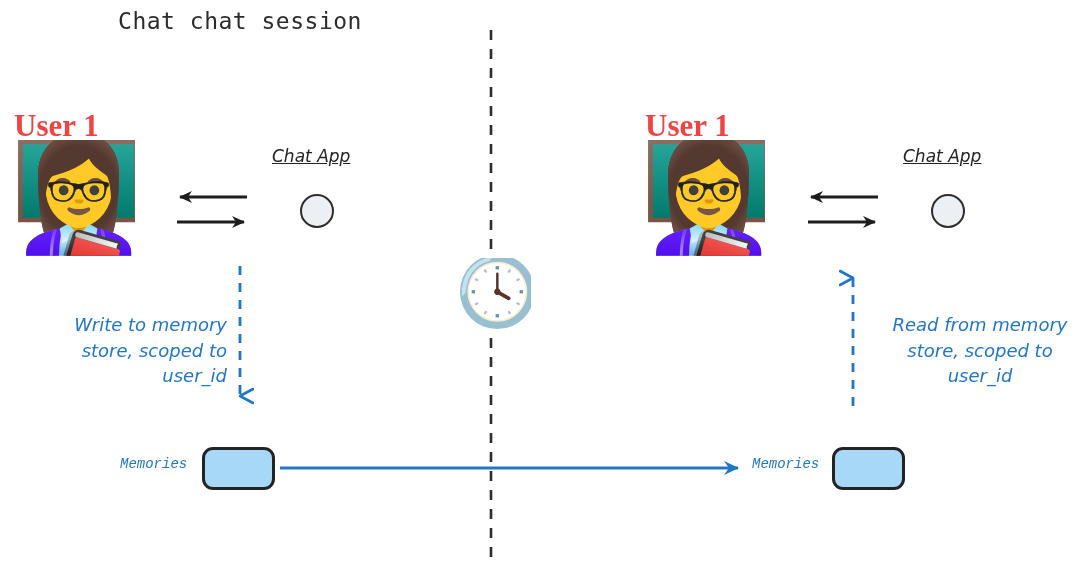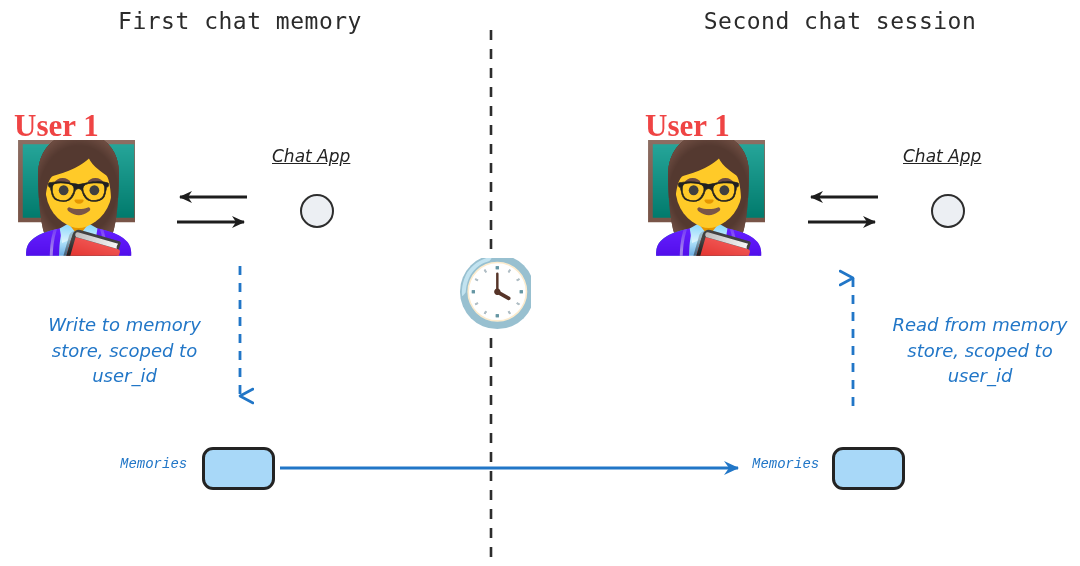--- a/index.html
+++ b/index.html
@@ -105,21 +105,21 @@
 
   
   .annotation {
     font-family: "DejaVu Sans", sans-serif;
     font-style: italic;
     font-size: 18px;
     line-height: 1.42;
     color: #2176c7;
     text-align: center;
   }
-  #annot-left  { left: 22px;  top: 312px; width: 205px; }
+  #annot-left  { left: 22px;  top: 312px; width: 205px; text-align: right; }
   #annot-right { left: 880px; top: 312px; width: 200px; }
 
   
   .mem-label {
     font-family: Liberation Mono, monospace;
     font-style: italic;
     font-size: 14px;
     color: #2176c7;
     white-space: nowrap;
   }
@@ -188,21 +188,21 @@
     <g>
       <line x1="853" y1="406" x2="853" y2="278" stroke="#2176c7" stroke-width="2.8" stroke-dasharray="9 8" marker-end="url(#bluehead-v)"></line>
     </g>
 
     <g>
       <line x1="280" y1="468" x2="738" y2="468" stroke="#2176c7" stroke-width="3" marker-end="url(#bluehead-solid)"></line>
     </g>
 
   </svg>
 
-  <div class="abs session-title" id="title-left">First chat memory</div>
+  <div class="abs session-title" id="title-left">Chat chat session</div>
 
   <div class="abs user-label" id="user-label-left">User 1</div>
 
   <div class="abs avatar" id="avatar-left">👩‍🏫</div>
 
   <div class="abs hand" id="chatapp-left">Chat App</div>
 
   <div class="abs app-circle" id="circle-left"></div>
 
   <div class="abs annotation" id="annot-left">
@@ -210,21 +210,20 @@
     <div>store, scoped to</div>
     <div>user_id</div>
   </div>
 
   <div class="abs mem-label" id="mem-label-left">Memories</div>
 
   <div class="abs mem-box" id="mem-box-left"></div>
 
   <div class="abs" id="clock">🕓</div>
 
-  <div class="abs session-title" id="title-right">Second chat session</div>
 
   <div class="abs user-label" id="user-label-right">User 1</div>
 
   <div class="abs avatar" id="avatar-right">👩‍🏫</div>
 
   <div class="abs hand" id="chatapp-right">Chat App</div>
 
   <div class="abs app-circle" id="circle-right"></div>
 
   <div class="abs annotation" id="annot-right">

